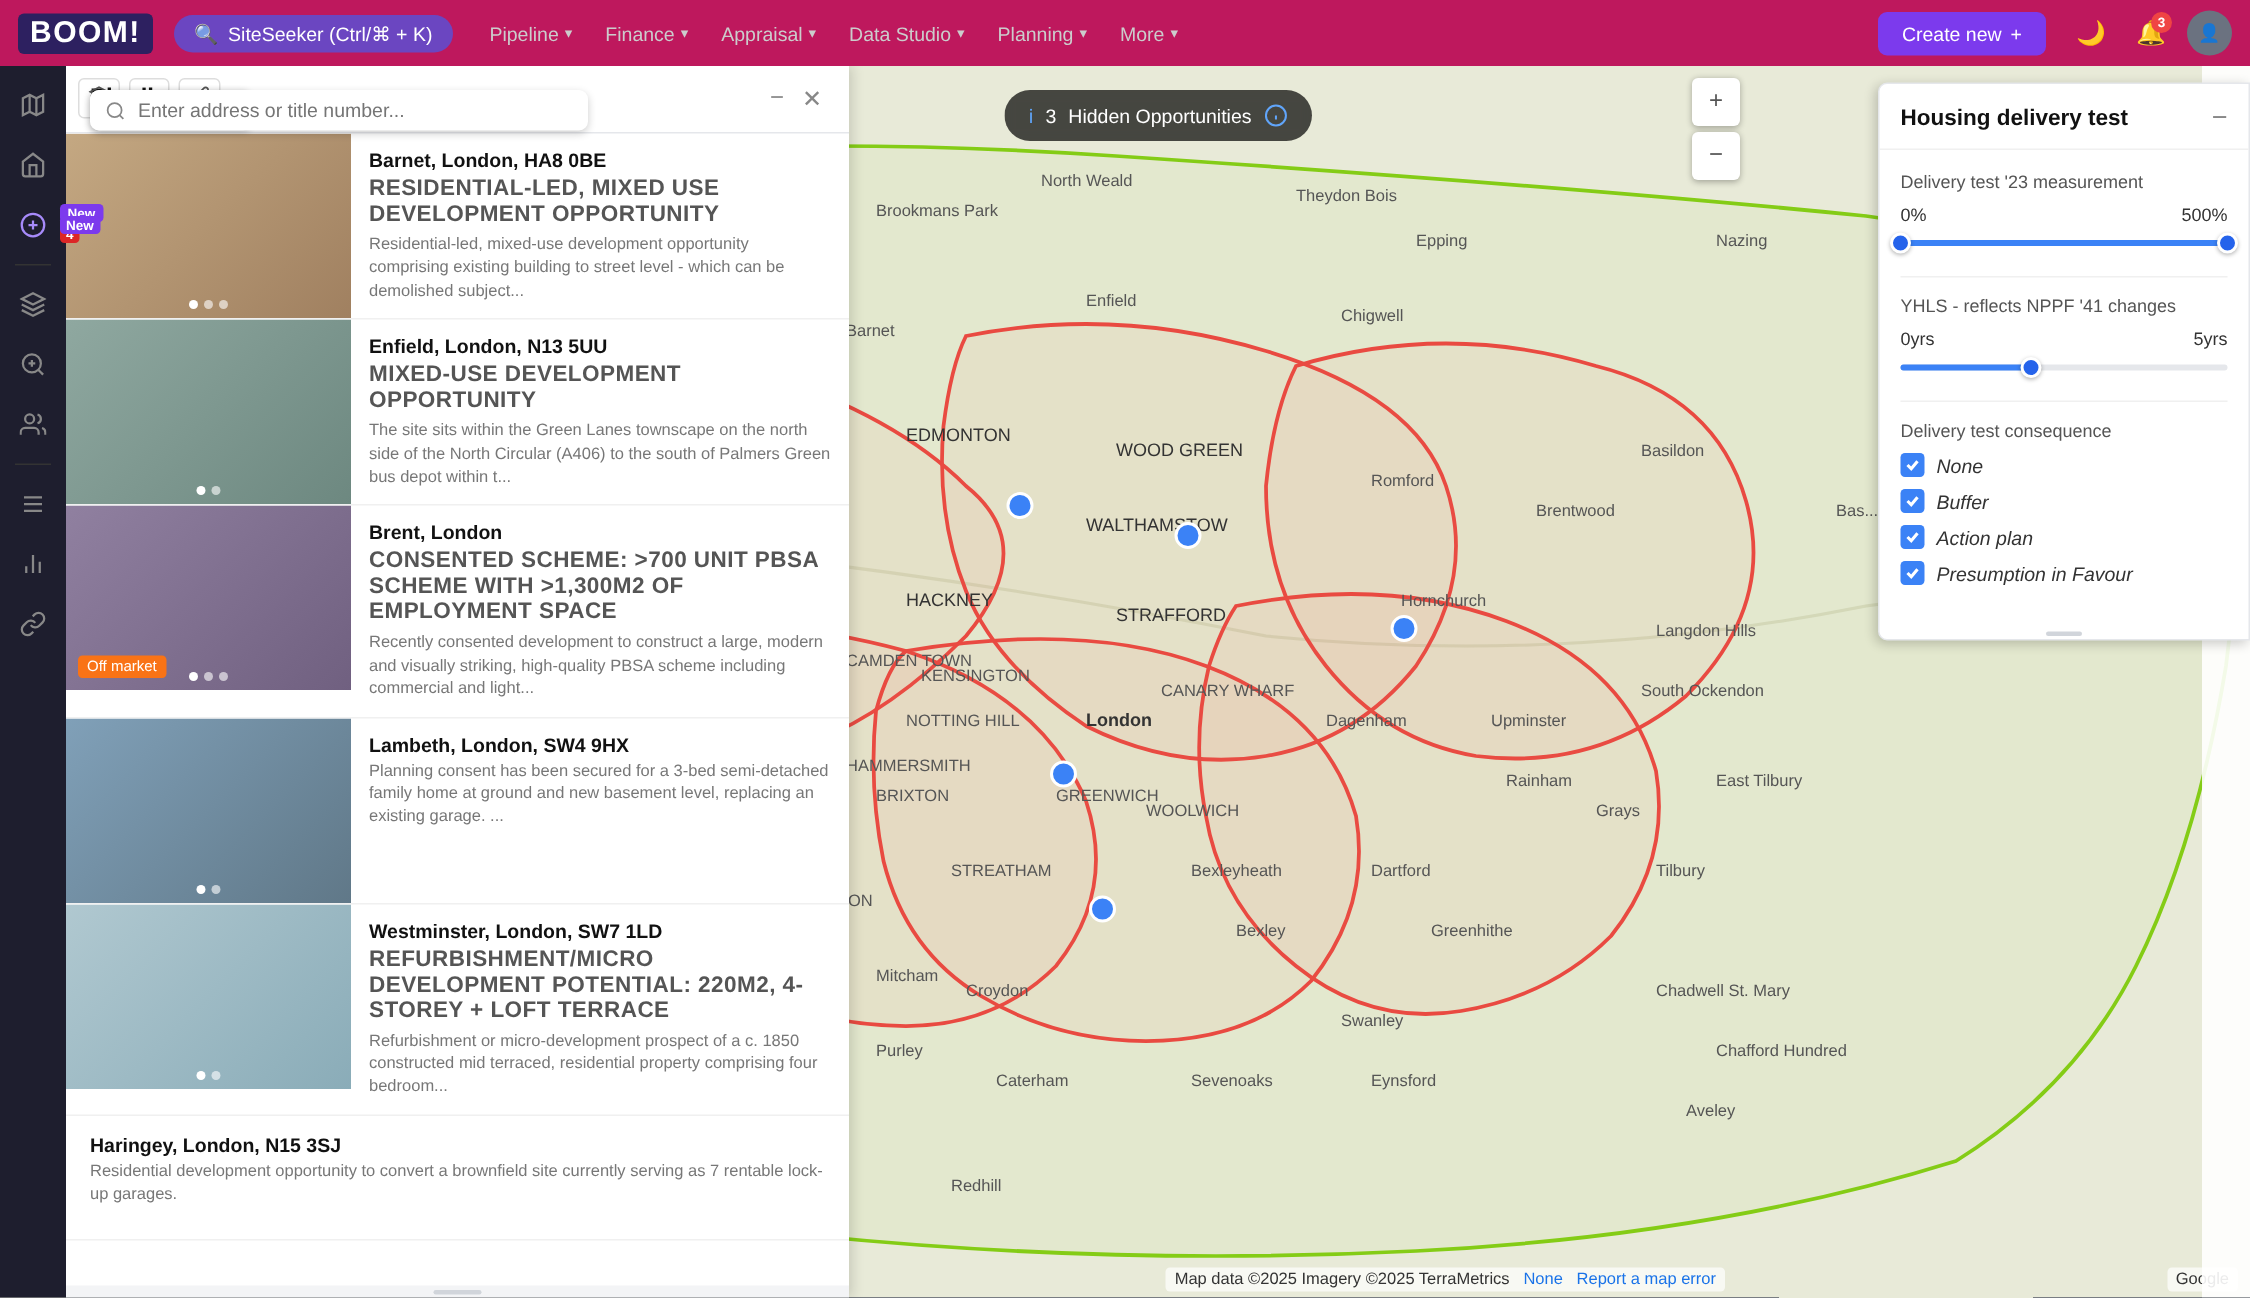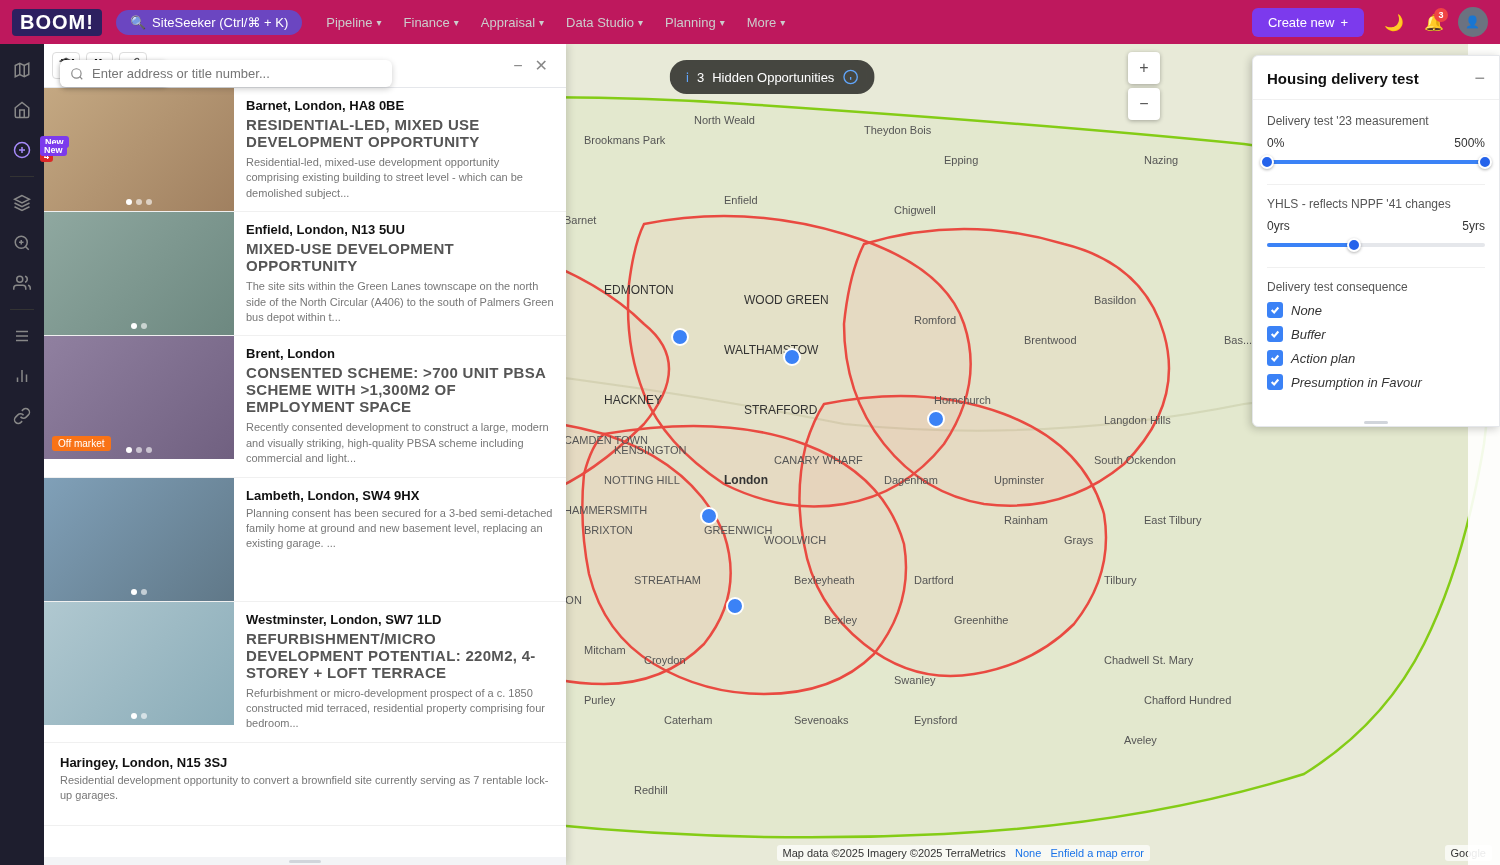--- a/index.html
+++ b/index.html
@@ -495,21 +495,21 @@
   </div>
 
   <div class="map-attribution">
     <span>Google</span>
   </div>
   <div style="position:absolute;bottom:4px;right:350px;font-size:11px;color:#333;background:rgba(255,255,255,0.7);padding:2px 6px;border-radius:3px;">
     <span>Map data ©2025 Imagery ©2025 TerraMetrics</span>
     &nbsp;
     <a style="color:#1a73e8;">None</a>
     &nbsp;
-    <a style="color:#1a73e8;">Enfield a map error</a>
+    <a style="color:#1a73e8;">Report a map error</a>
   </div>
 </div>
 
 <div class="pipeline-panel">
   <div class="pipeline-header">
     <span class="pipeline-title">Pipeline</span>
     <div class="pipeline-header-actions">
       <button class="pipeline-header-btn">−</button>
       <button class="pipeline-header-btn">✕</button>
     </div>

